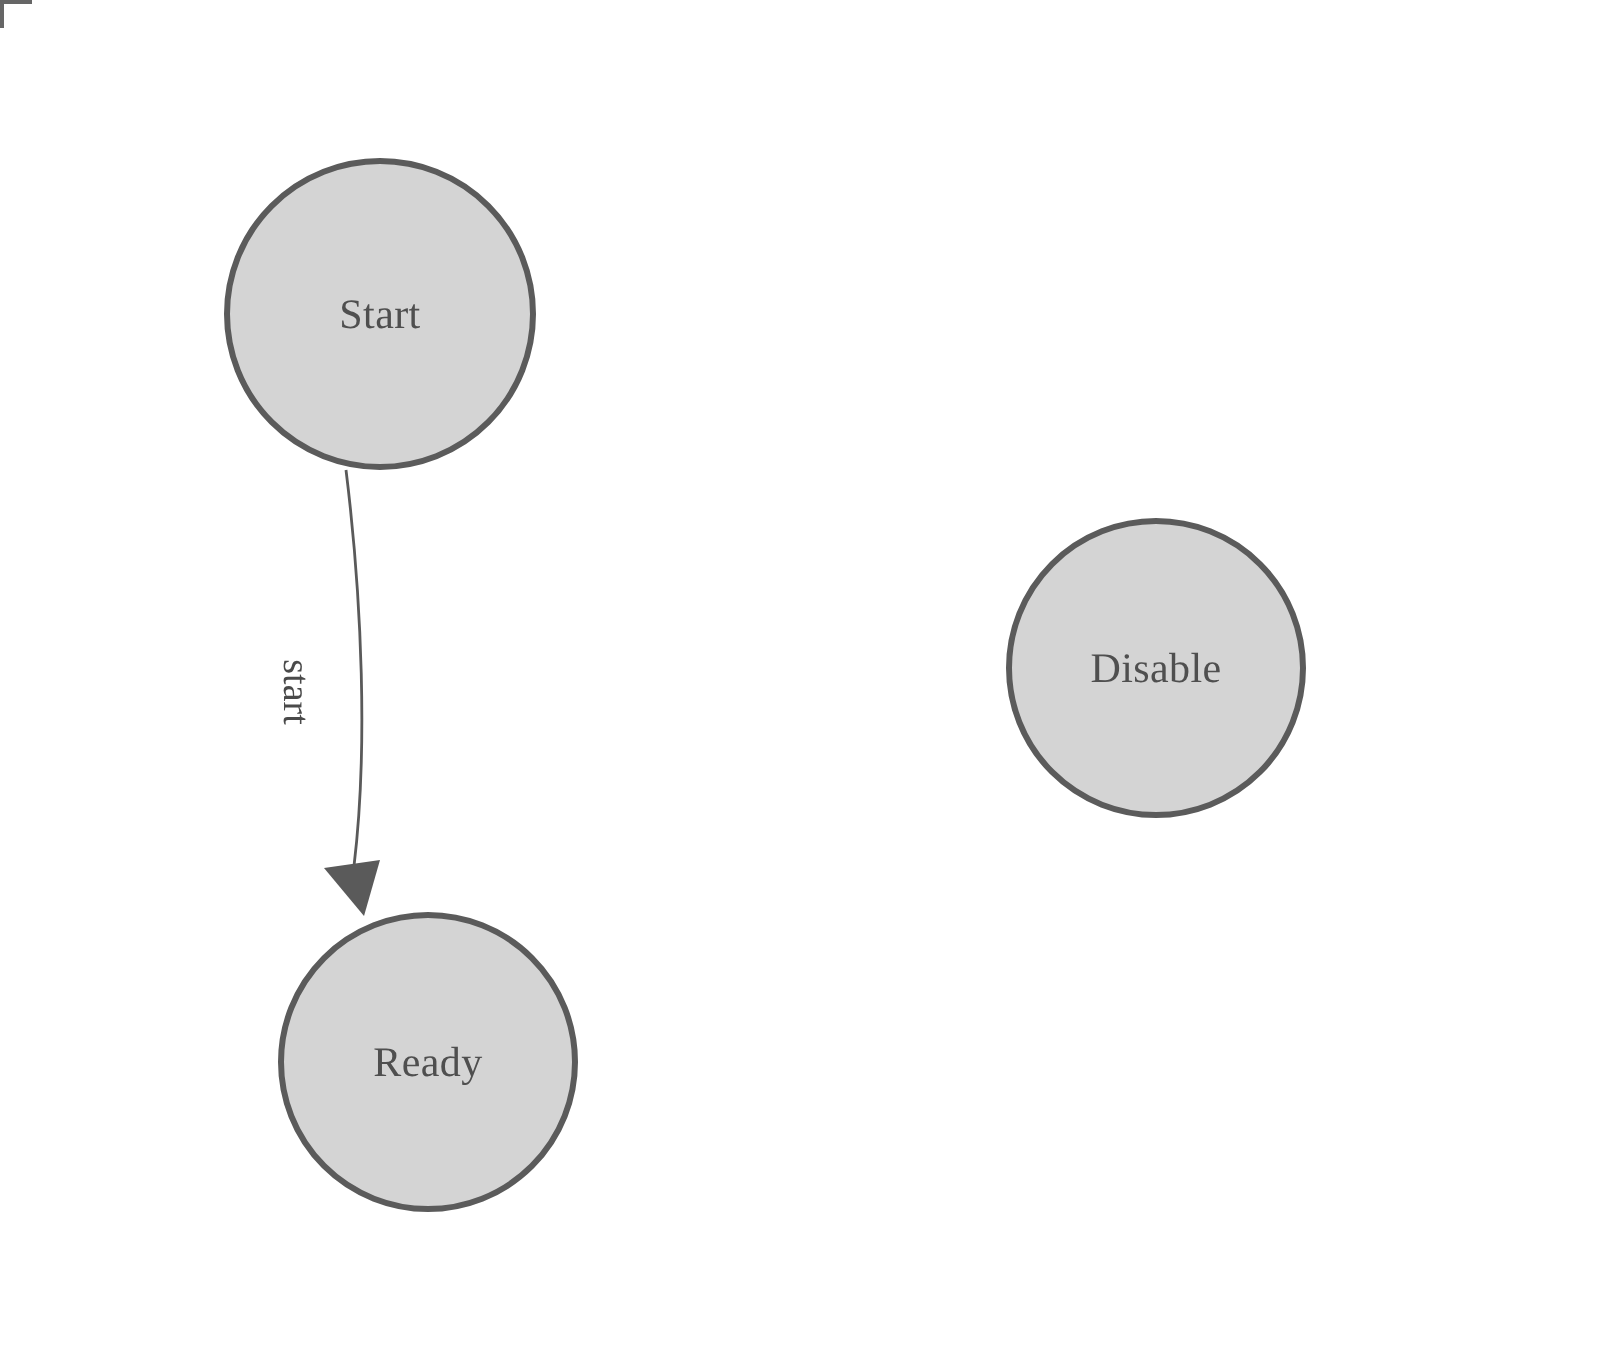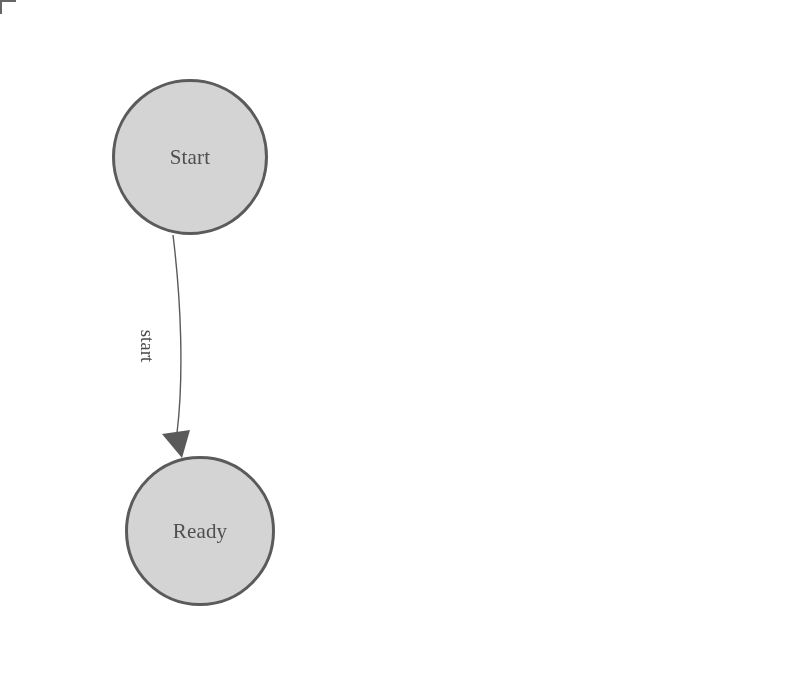--- a/index.html
+++ b/index.html
@@ -27,21 +27,21 @@
     background: #d4d4d4;
     display: flex; align-items: center; justify-content: center;
   }
   .node-label {
     font-size: 21px;
     color: #4f4f4f;
     letter-spacing: 0.2px;
     user-select: none;
   }
   .node-start   { left: 112px; top: 79px;  width: 156px; height: 156px; }
-  .node-ready   { left: 125px; top: 456px; width: 150px; height: 150px; }
+  .node-ready   { left: 139px; top: 456px; width: 150px; height: 150px; }
   .node-disable { left: 503px; top: 259px; width: 150px; height: 150px; }
 
   
   .edge-layer {
     position: absolute; left: 0; top: 0;
     width: 799px; height: 686px;
     pointer-events: none;
   }
   .edge-layer path, .edge-layer polygon { pointer-events: auto; }
 
@@ -71,14 +71,17 @@
   <div class="edge-label">start</div>
 
   <div class="node node-start">
     <span class="node-label">Start</span>
   </div>
 
   <div class="node node-ready">
     <span class="node-label">Ready</span>
   </div>
 
+  <div class="node node-disable">
+    <span class="node-label">Disable</span>
+  </div>
 
 </div>
 
 </body></html>

